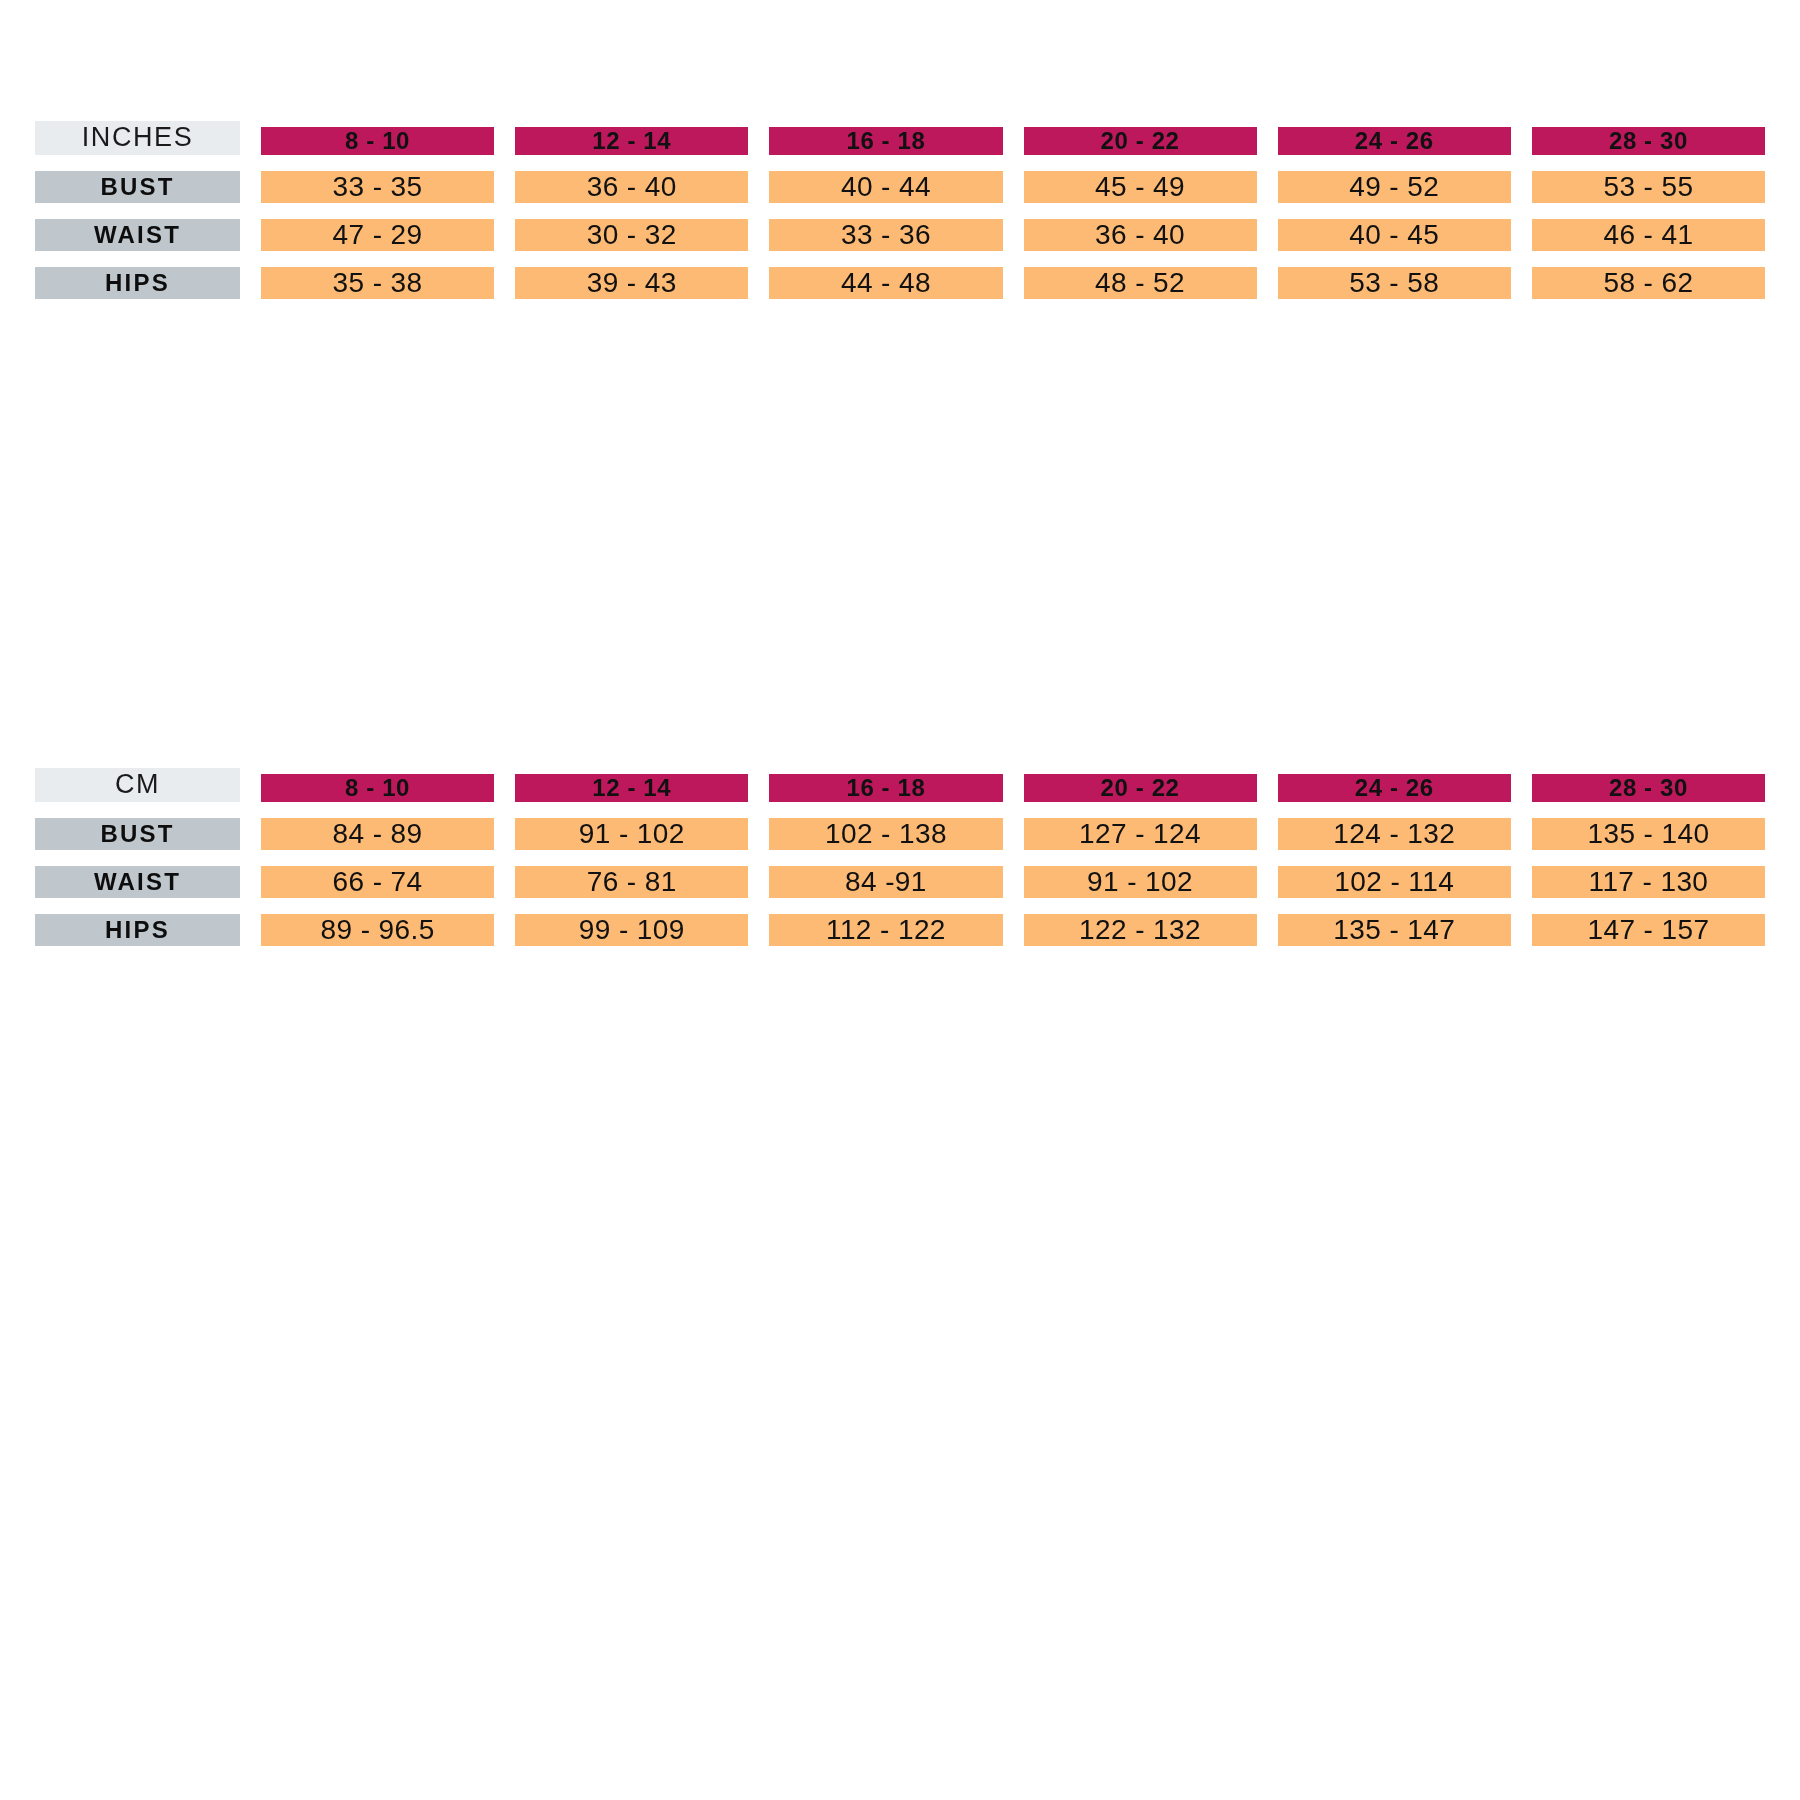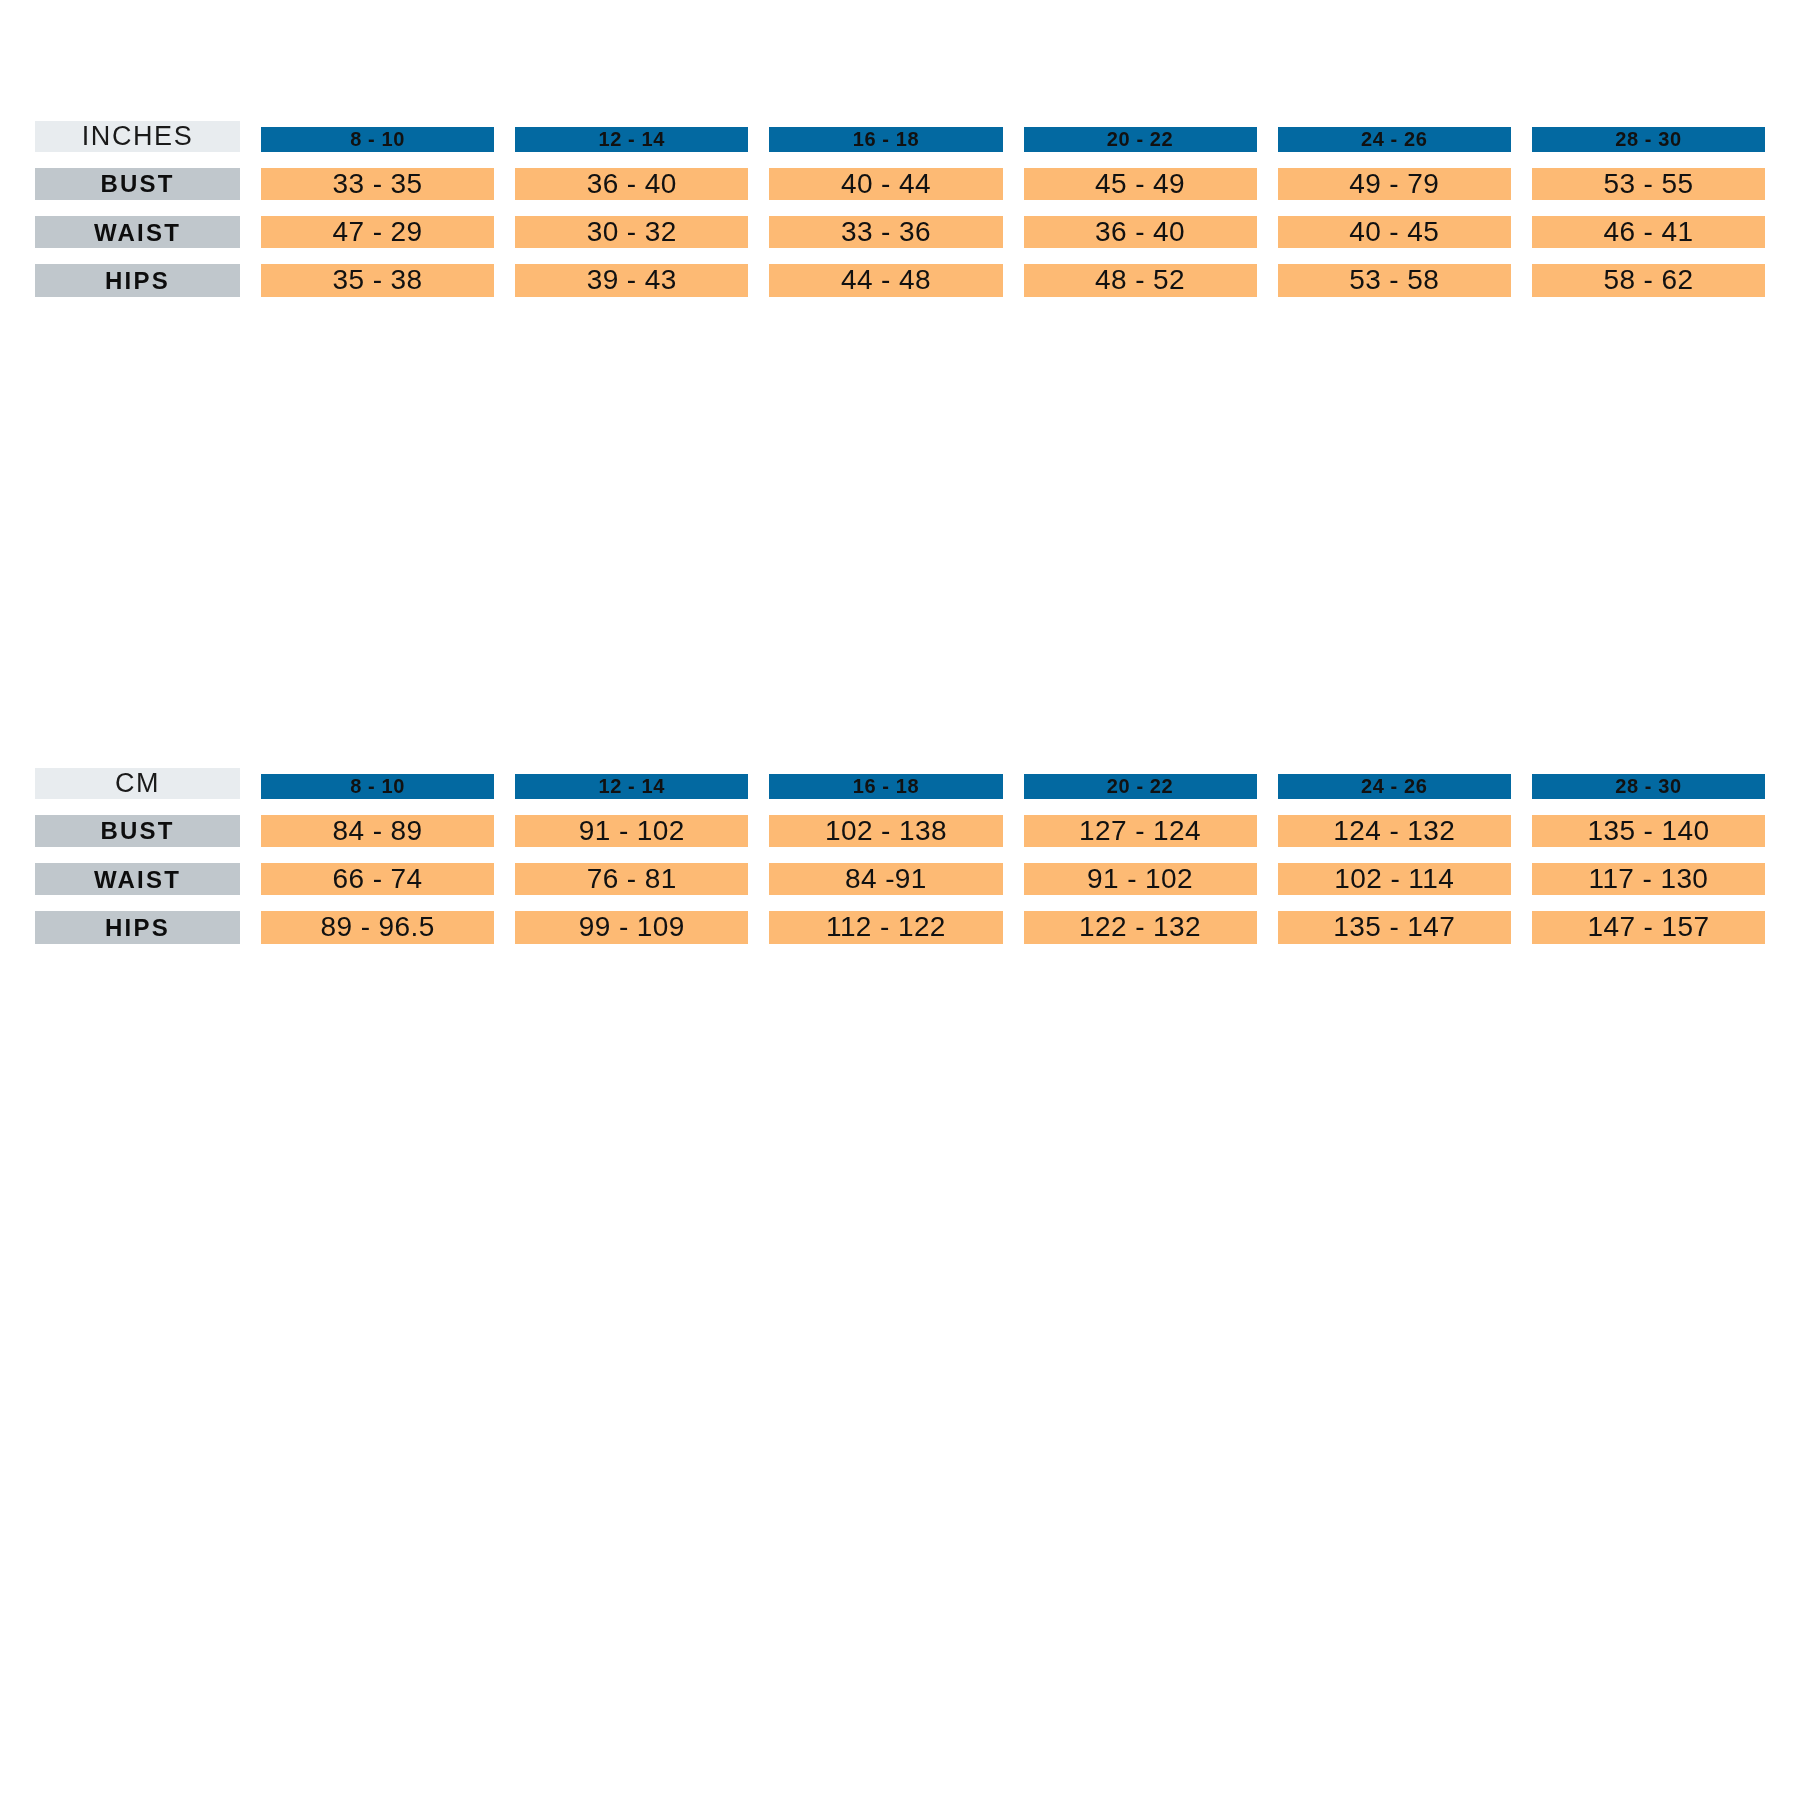--- a/index.html
+++ b/index.html
@@ -51,22 +51,22 @@
 
   .cell.unit-corner {
     background: #e8ecef;
     font-size: 27px;
     font-weight: 400;
     letter-spacing: 1.6px;
     color: #1a1a1a;
   }
 
   .cell.size-head {
-    background: #0369a1;
-    font-size: 20px;
+    background: #be185d;
+    font-size: 24px;
     font-weight: 700;
     letter-spacing: 0.6px;
     color: #111111;
     margin-top: 6px;
   }
 
   .cell.row-label {
     background: #c0c7cc;
     font-size: 24px;
     font-weight: 700;
@@ -95,21 +95,21 @@
       <div class="cell size-head">12 - 14</div>
       <div class="cell size-head">16 - 18</div>
       <div class="cell size-head">20 - 22</div>
       <div class="cell size-head">24 - 26</div>
       <div class="cell size-head">28 - 30</div>
       <div class="cell row-label">BUST</div>
       <div class="cell value">33 - 35</div>
       <div class="cell value">36 - 40</div>
       <div class="cell value">40 - 44</div>
       <div class="cell value">45 - 49</div>
-      <div class="cell value">49 - 79</div>
+      <div class="cell value">49 - 52</div>
       <div class="cell value">53 - 55</div>
       <div class="cell row-label">WAIST</div>
       <div class="cell value">47 - 29</div>
       <div class="cell value">30 - 32</div>
       <div class="cell value">33 - 36</div>
       <div class="cell value">36 - 40</div>
       <div class="cell value">40 - 45</div>
       <div class="cell value">46 - 41</div>
       <div class="cell row-label">HIPS</div>
       <div class="cell value">35 - 38</div>

